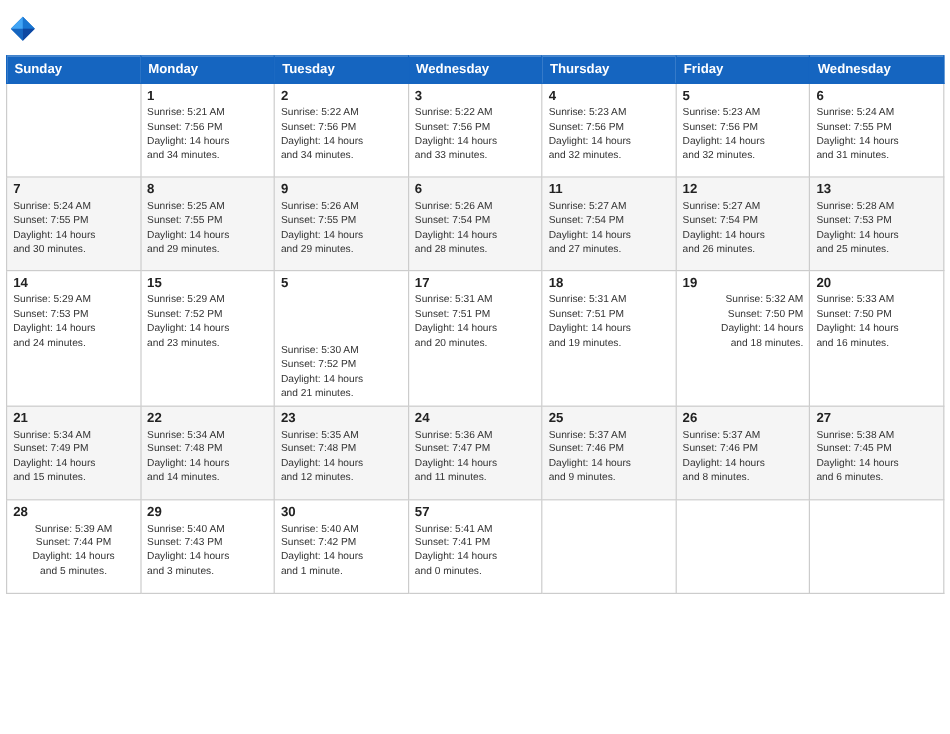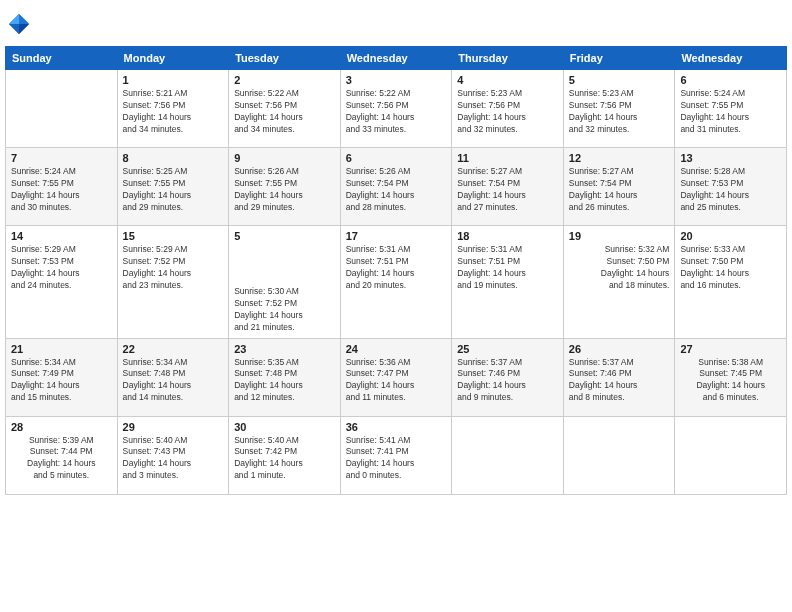--- a/index.html
+++ b/index.html
@@ -313,21 +313,21 @@
           </td>
           <td>
             <div class="day-number">26</div>
             <div class="day-info" style="white-space: pre-line;">Sunrise: 5:37 AM
 Sunset: 7:46 PM
 Daylight: 14 hours
 and 8 minutes.</div>
           </td>
           <td>
             <div class="day-number">27</div>
-            <div class="day-info" style="white-space: pre-line; text-align: center;">Sunrise: 5:38 AM
+            <div class="day-info" style="white-space: pre-line;">Sunrise: 5:38 AM
 Sunset: 7:45 PM
 Daylight: 14 hours
 and 6 minutes.</div>
           </td>
         </tr>
         <tr>
           <td>
             <div class="day-number">28</div>
             <div class="day-info" style="white-space: pre-line; text-align: center;">Sunrise: 5:39 AM
 Sunset: 7:44 PM
@@ -342,21 +342,21 @@
 and 3 minutes.</div>
           </td>
           <td>
             <div class="day-number">30</div>
             <div class="day-info" style="white-space: pre-line;">Sunrise: 5:40 AM
 Sunset: 7:42 PM
 Daylight: 14 hours
 and 1 minute.</div>
           </td>
           <td>
-            <div class="day-number">36</div>
+            <div class="day-number">57</div>
             <div class="day-info" style="white-space: pre-line;">Sunrise: 5:41 AM
 Sunset: 7:41 PM
 Daylight: 14 hours
 and 0 minutes.</div>
           </td>
           <td class="empty-cell"></td>
           <td class="empty-cell"></td>
           <td class="empty-cell"></td>
         </tr>
       </tbody>

